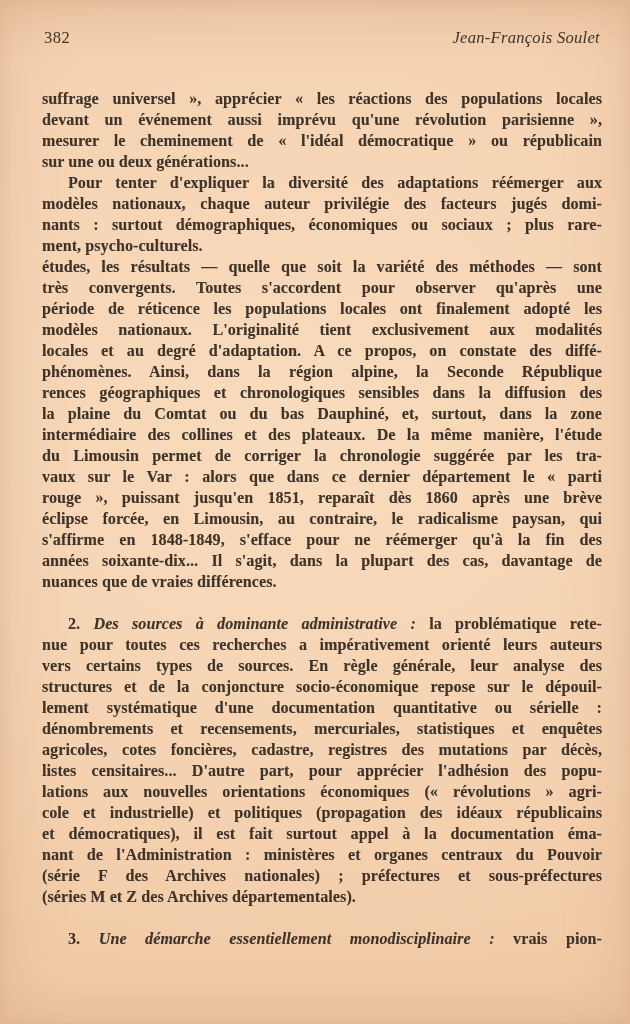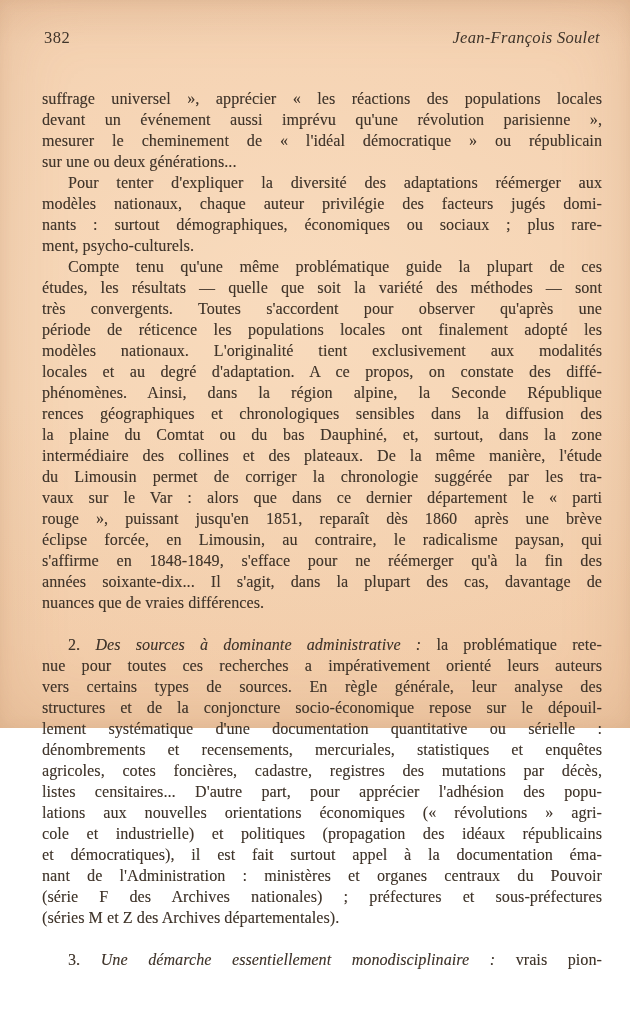--- a/index.html
+++ b/index.html
@@ -1,21 +1,21 @@
 <!DOCTYPE html>
 <html lang="fr"><head>
 <meta charset="utf-8">
 <style>
   html, body { margin: 0; padding: 0; }
   body {
     width: 630px; height: 1024px; overflow: hidden;
     font-family: "Liberation Serif", "DejaVu Serif", serif;
   }
   .page {
-    position: relative; width: 630px; height: 728px;
+    position: relative; width: 630px; height: 1024px;
     background:
       radial-gradient(ellipse 130% 80% at 48% 42%, rgba(255,236,212,0.40), rgba(255,236,212,0) 70%),
       linear-gradient(180deg, #efc8a6 0%, #f4d0af 6%, #f4d0ae 55%, #f2cca9 88%, #f0c9a5 100%);
     box-shadow: inset 0 0 70px rgba(165,112,72,0.20), inset 0 0 14px rgba(165,112,72,0.12);
     color: #3f342a;
   }
   .header {
     display: flex; justify-content: space-between; align-items: baseline;
     padding: 27px 30px 0 44px;
     font-size: 16.5px; line-height: 21px;
@@ -26,20 +26,21 @@
     margin: 40px 28px 0 42px; width: 560px;
     font-size: 16px; line-height: 21px;
     letter-spacing: 0.1px;
     text-shadow: 0.3px 0.3px 0 rgba(62,50,38,0.35);
   }
   .line {
     text-align: justify;
     text-align-last: justify;
     text-justify: inter-word;
     height: 21px;
+    font-weight: bold;
   }
   .line.last { text-align-last: left; }
   .line.ind { text-indent: 26px; }
   .para.gap { margin-top: 21px; }
   .it { font-style: italic; margin-top: 44px; }
 </style>
 </head>
 <body>
 
 <div class="page">
@@ -54,21 +55,20 @@
         <div class="line"><span>mesurer le cheminement de « l'idéal démocratique » ou républicain</span></div>
         <div class="line last"><span>sur une ou deux générations...</span></div>
       </div>
       <div class="para">
         <div class="line ind"><span>Pour tenter d'expliquer la diversité des adaptations réémerger aux</span></div>
         <div class="line"><span>modèles nationaux, chaque auteur privilégie des facteurs jugés domi-</span></div>
         <div class="line"><span>nants : surtout démographiques, économiques ou sociaux ; plus rare-</span></div>
         <div class="line last"><span>ment, psycho-culturels.</span></div>
       </div>
       <div class="para">
-        <div class="line ind"><span>Compte tenu qu'une même problématique guide la plupart de ces</span></div>
         <div class="line"><span>études, les résultats — quelle que soit la variété des méthodes — sont</span></div>
         <div class="line"><span>très convergents. Toutes s'accordent pour observer qu'après une</span></div>
         <div class="line"><span>période de réticence les populations locales ont finalement adopté les</span></div>
         <div class="line"><span>modèles nationaux. L'originalité tient exclusivement aux modalités</span></div>
         <div class="line"><span>locales et au degré d'adaptation. A ce propos, on constate des diffé-</span></div>
         <div class="line"><span>phénomènes. Ainsi, dans la région alpine, la Seconde République</span></div>
         <div class="line"><span>rences géographiques et chronologiques sensibles dans la diffusion des</span></div>
         <div class="line"><span>la plaine du Comtat ou du bas Dauphiné, et, surtout, dans la zone</span></div>
         <div class="line"><span>intermédiaire des collines et des plateaux. De la même manière, l'étude</span></div>
         <div class="line"><span>du Limousin permet de corriger la chronologie suggérée par les tra-</span></div>

